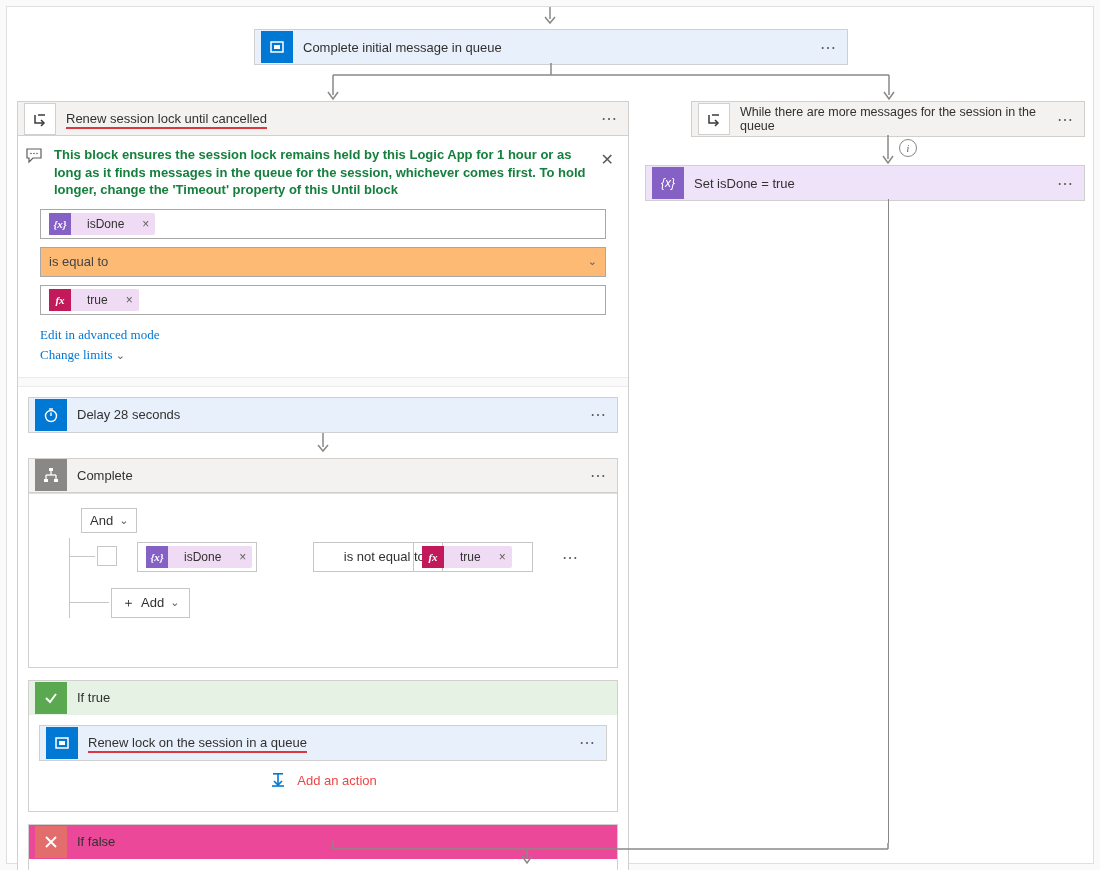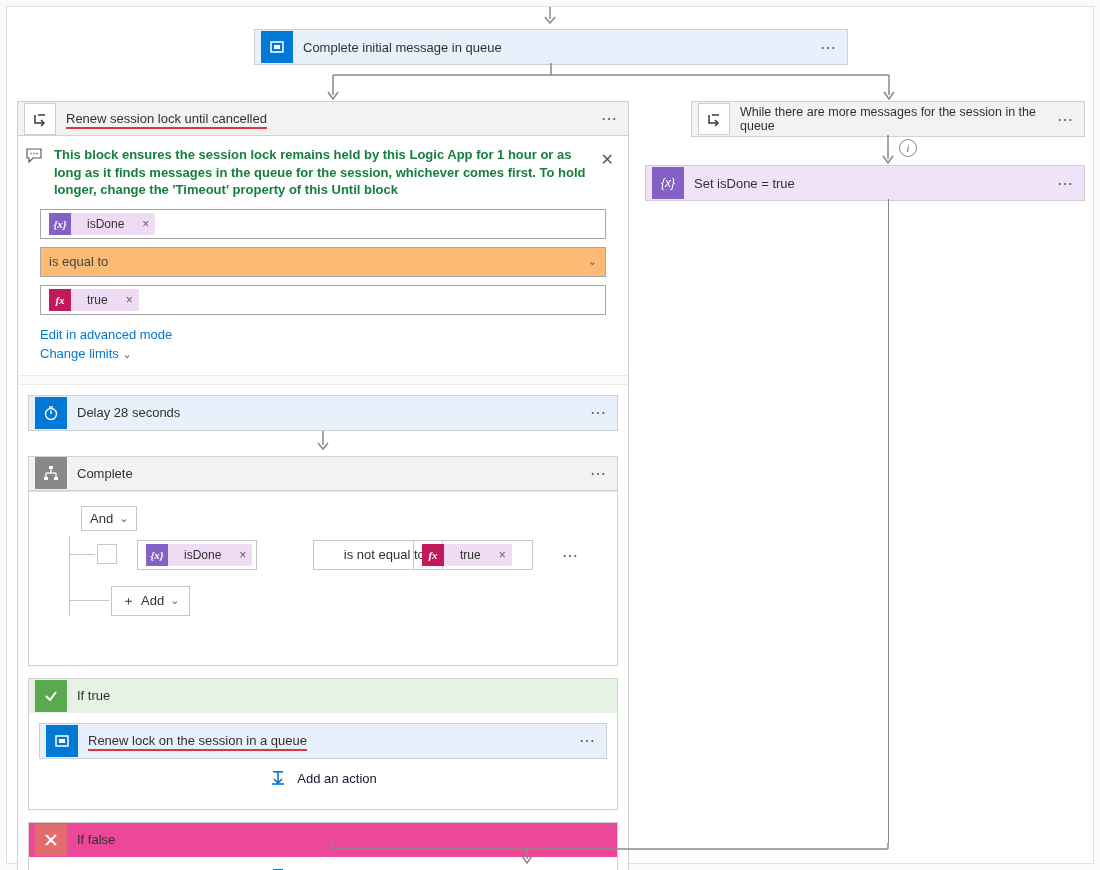--- a/index.html
+++ b/index.html
@@ -56,21 +56,21 @@
   .and-box { border:1px solid #c8c6c4; padding:4px 8px; display:inline-flex; align-items:center; gap:6px; font-size:13px;margin-left:36px; }
   .tree-v { position:absolute; width:1px; background:#c8c6c4; }
   .tree-h { position:absolute; height:1px; background:#c8c6c4; }
   .tiny-box { width:20px; height:20px; border:1px solid #c8c6c4; }
   .cond-cell { border:1px solid #c8c6c4; height:30px; display:flex; align-items:center; padding:0 8px; font-size:13px; }
   .add-box { border:1px solid #c8c6c4; height:30px; display:inline-flex; align-items:center; padding:0 10px; gap:6px; font-size:13px; }
 
   
   .add-action { display:flex; align-items:center; justify-content:center; gap:10px; height:40px; }
   .add-action .icon { color:#0078d4; }
-  .add-action .label { color:#0f172a; }
+  .add-action .label { color:#ef4444; }
 
   .underline-red { border-bottom:2px solid #d9393e; padding-bottom:1px; }
 
   .info-pill { width:18px; height:18px; border:1px solid #8a8886; border-radius:50%; display:flex; align-items:center; justify-content:center; font-size:10px; color:#5d5a58; font-style:italic; font-family:serif; }
 </style>
 </head>
 <body>
 
 <div class="canvas">
 
@@ -141,21 +141,21 @@
         <span class="chev">⌄</span>
       </div>
       <div class="fieldrow">
         <span class="token">
             <span class="token-icon ti-magenta">fx</span>
             <span class="token-label">true</span>
             <span class="token-x">×</span>
           </span>
       </div>
     </div>
-    <div style="padding:4px 22px 14px; display:flex; flex-direction:column; gap:4px;">
+    <div style="padding:4px 22px 14px; display:flex; flex-direction:column; gap:4px;font-family:Liberation Serif, serif;">
       <span class="link">Edit in advanced mode</span>
       <span class="link"><span>Change limits</span>&nbsp;<span class="chev">⌄</span></span>
     </div>
 
     <div style="height:10px; background:#fafafa; border-top:1px solid #edebe9; border-bottom:1px solid #edebe9;"></div>
 
     <div style="padding:10px;">
       <div class="card light-blue" style="position:relative; width:100%;">
         <div class="card-head">
           <div class="iconbox timer">

